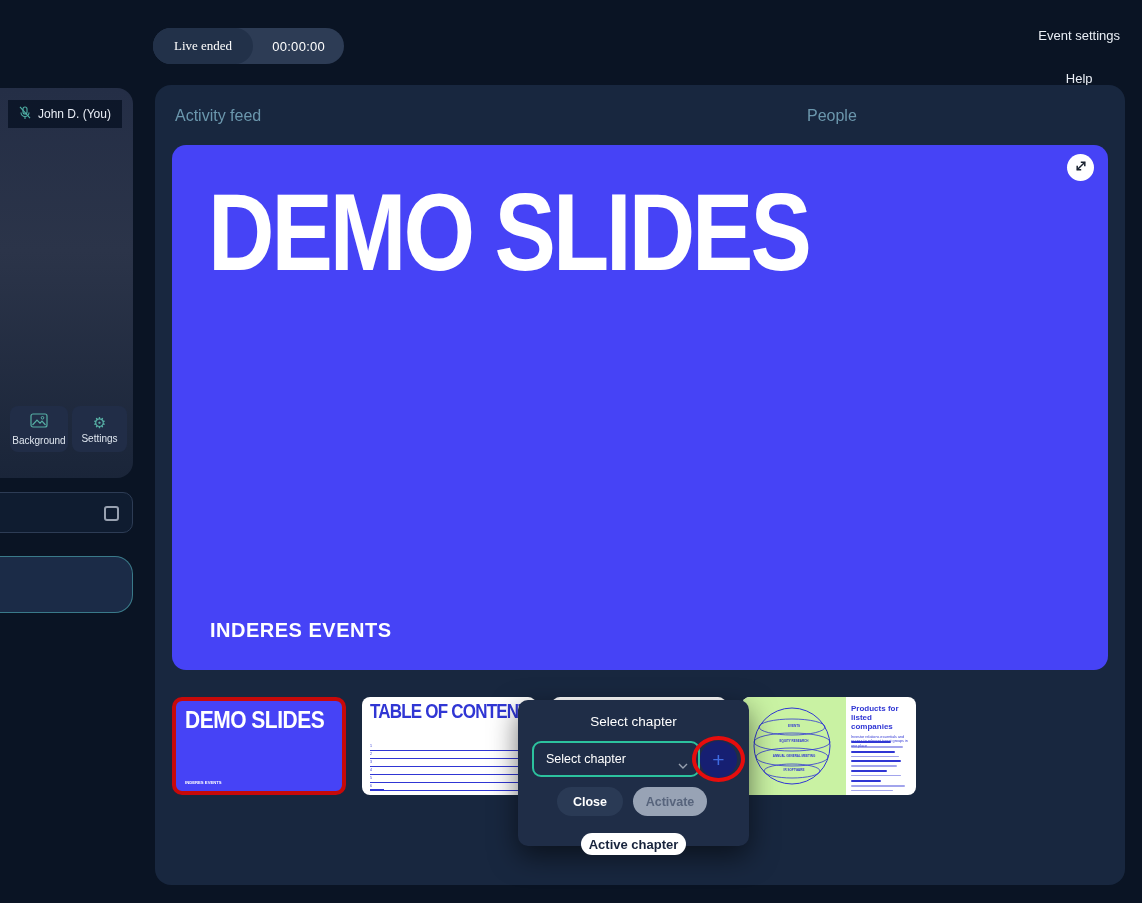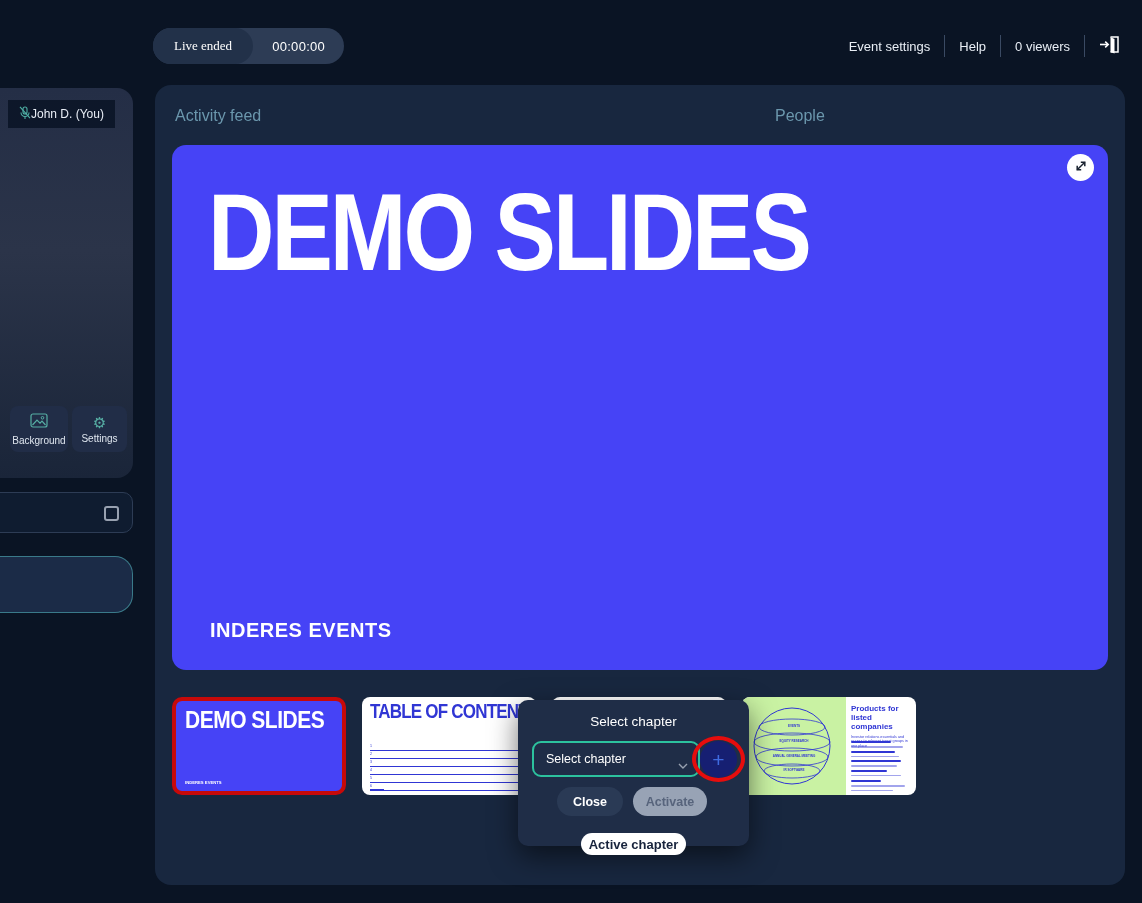--- a/index.html
+++ b/index.html
@@ -13,49 +13,49 @@
     font-family:"Liberation Sans",sans-serif;color:var(--text);}
   .app{position:relative;width:1142px;height:903px;background:var(--page-bg);}
 
   
   .live-pill{position:absolute;left:153px;top:28px;height:36px;display:flex;align-items:center;
     background:#2d3c55;border-radius:18px;font-size:13px;}
   .live-pill .status{background:#223149;border-radius:18px;height:36px;display:flex;align-items:center;
     padding:0 21px;color:#fff;font-family:Liberation Serif, serif;}
   .live-pill .timer{padding:0 19px;color:#fff;letter-spacing:.3px;}
   .top-right{position:absolute;right:22px;top:28px;height:36px;display:flex;align-items:center;
-    gap:14px;font-size:13px;color:var(--text);}
+    gap:14px;font-size:13px;color:var(--text);flex-direction:column;}
   .top-right .item{cursor:pointer;white-space:nowrap;}
   .vsep{width:1px;height:22px;background:#3a4a63;}
   .logout-btn{display:flex;align-items:center;cursor:pointer;}
 
   
   .camera{position:absolute;left:-40px;top:88px;width:173px;height:390px;border-radius:16px;
     background:linear-gradient(180deg,#242e46 0%,#2b3449 42%,#1a2539 100%);overflow:hidden;}
-  .name-tag{position:absolute;left:48px;top:12px;height:28px;display:flex;align-items:center;
+  .name-tag{position:absolute;left:48px;top:12px;height:28px;display:flex;align-items:center;gap:7px;
     background:rgba(9,18,35,.82);padding:0 11px;font-size:12px;color:#e8edf5;}
   .cam-btn{position:absolute;bottom:26px;width:58px;height:46px;background:#212d47;border-radius:8px;
     display:flex;flex-direction:column;align-items:center;justify-content:center;gap:3px;cursor:pointer;}
   .cam-btn .lbl{font-size:10px;color:#dfe6ef;}
   .cam-btn.bg-btn{left:50px;}
   .cam-btn.set-btn{left:112px;width:55px;}
   .gear-glyph{font-size:15px;color:var(--accent-teal);line-height:15px;}
   .check-card{position:absolute;left:-20px;top:492px;width:153px;height:41px;border-radius:10px;
     background:#0f1c30;border:1px solid #2d3c55;}
   .checkbox{position:absolute;right:13px;top:13px;width:15px;height:15px;border:2px solid #98a1b0;
     border-radius:3px;cursor:pointer;}
   .teal-card{position:absolute;left:-30px;top:556px;width:163px;height:57px;border-radius:18px;
     background:#1b2b47;border:1.5px solid rgba(70,150,160,.75);}
 
   
   .main-panel{position:absolute;left:155px;top:85px;width:970px;height:800px;background:var(--panel);
     border-radius:16px;}
   .tab{position:absolute;font-size:16px;color:var(--label-teal);cursor:pointer;}
   .tab.activity{left:20px;top:22px;}
-  .tab.people{left:620px;top:22px;}
+  .tab.people{left:652px;top:22px;}
   .source-select{position:absolute;left:327px;top:7px;width:313px;height:44px;background:#243651;
     border-radius:8px;cursor:pointer;}
   .source-select .sm{position:absolute;left:12px;top:7px;font-size:11px;color:#5e98ad;}
   .source-select .val{position:absolute;left:12px;top:23px;font-size:13px;color:#fff;}
   .source-select .chev{position:absolute;right:12px;top:18px;}
 
   
   .slide{position:absolute;left:17px;top:60px;width:936px;height:525px;background:var(--slide-blue);
     border-radius:14px;overflow:hidden;}
   .slide-title{position:absolute;left:36px;top:26px;font-size:92px;font-weight:bold;color:#fff;

